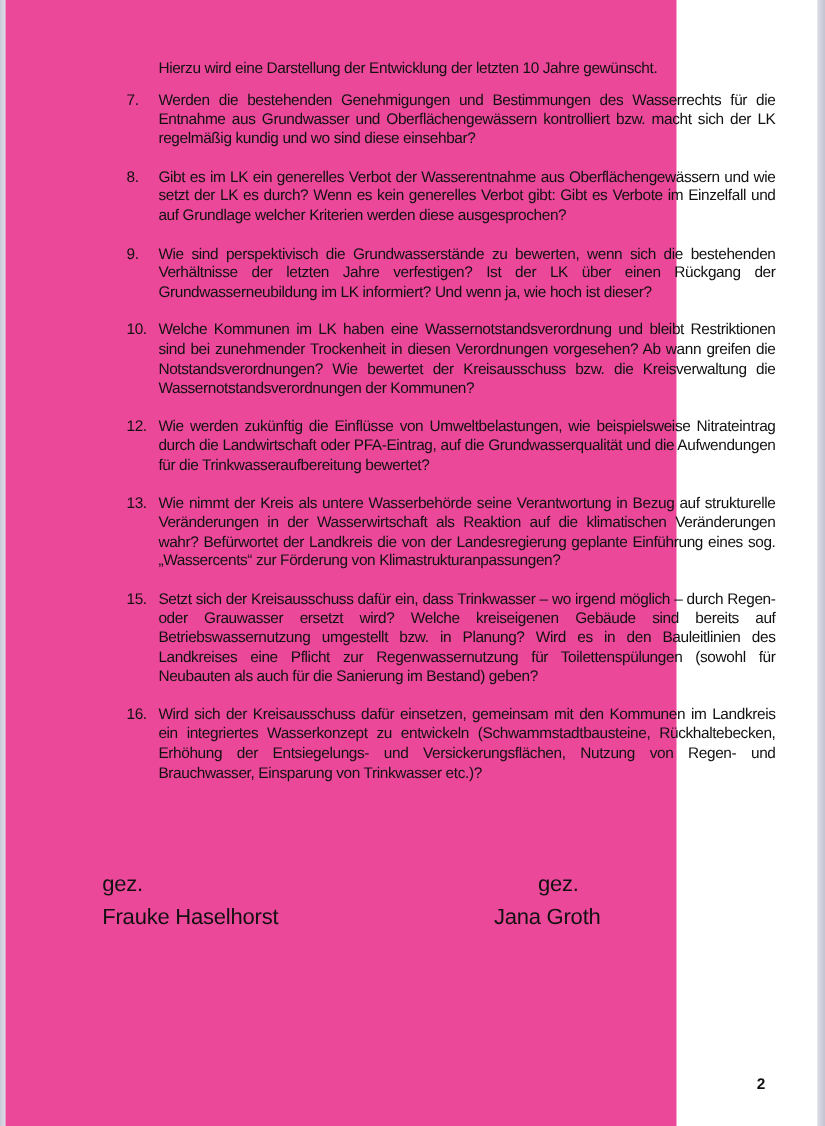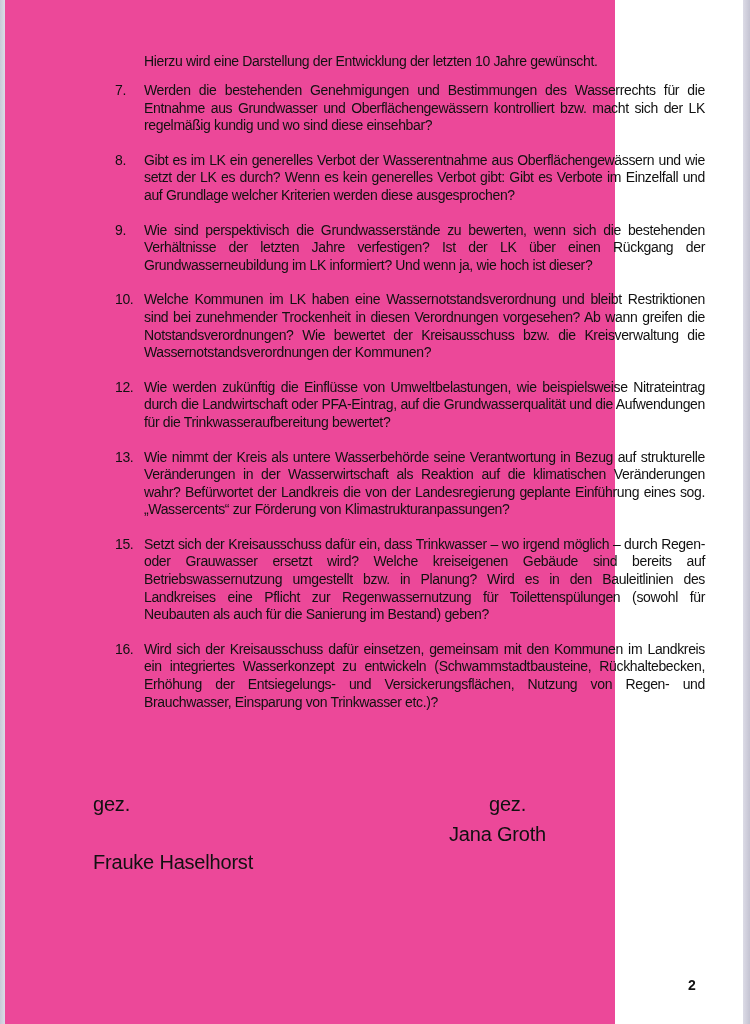--- a/index.html
+++ b/index.html
@@ -86,19 +86,19 @@
       <span class="num">15.</span>
       <span class="txt">Setzt sich der Kreisausschuss dafür ein, dass Trinkwasser – wo irgend möglich – durch Regen- oder Grauwasser ersetzt wird? Welche kreiseigenen Gebäude sind bereits auf Betriebswassernutzung umgestellt bzw. in Planung? Wird es in den Bauleitlinien des Landkreises eine Pflicht zur Regenwassernutzung für Toilettenspülungen (sowohl für Neubauten als auch für die Sanierung im Bestand) geben?</span>
     </div>
     <div class="q">
       <span class="num">16.</span>
       <span class="txt">Wird sich der Kreisausschuss dafür einsetzen, gemeinsam mit den Kommunen im Landkreis ein integriertes Wasserkonzept zu entwickeln (Schwammstadtbausteine, Rückhaltebecken, Erhöhung der Entsiegelungs- und Versickerungsflächen, Nutzung von Regen- und Brauchwasser, Einsparung von Trinkwasser etc.)?</span>
     </div>
   </div>
 
   <div class="sig" style="left:88px; top:793px;">gez.</div>
-  <div class="sig" style="left:88px; top:823px;margin-top:28px;">Frauke Haselhorst</div>
+  <div class="sig" style="left:88px; top:823px;">Frauke Haselhorst</div>
   <div class="sig" style="left:484px; top:793px;">gez.</div>
   <div class="sig" style="left:444px; top:823px;">Jana Groth</div>
 
   <div class="pagenum">2</div>
 </div>
 <div class="edge-right"></div>
 
 </body></html>

